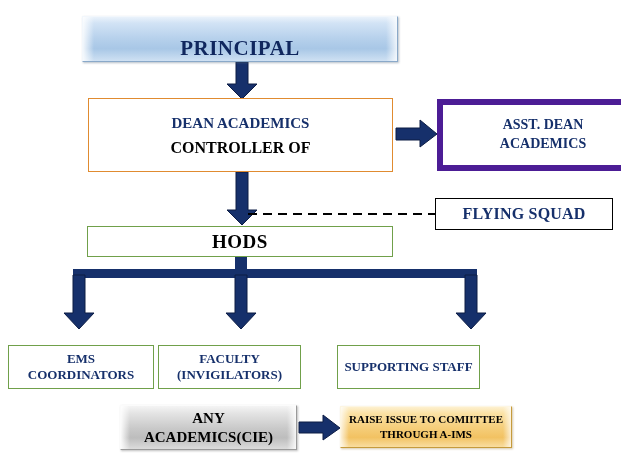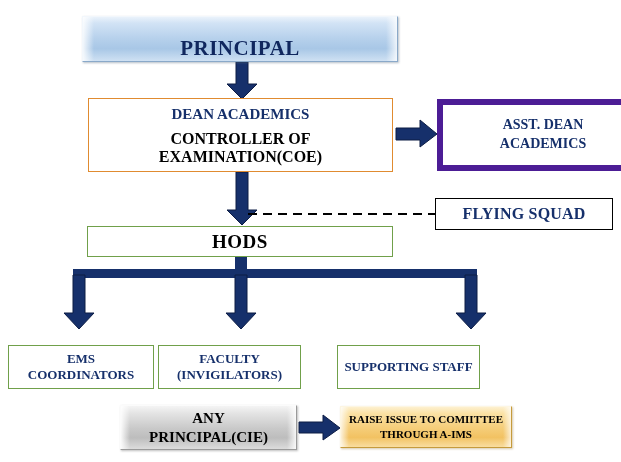--- a/index.html
+++ b/index.html
@@ -219,21 +219,20 @@
     </svg>
   </div>
 
   <div class="node" id="principal">
     <span class="label">PRINCIPAL</span>
   </div>
 
   <div class="node" id="dean">
     <span class="line1">DEAN ACADEMICS</span>
     <span class="line2">CONTROLLER OF</span>
-    <span class="line3">EXAMINATION(COE)</span>
   </div>
 
   <div class="node" id="asstdean">
     <span class="label">ASST. DEAN</span>
     <span class="label">ACADEMICS</span>
   </div>
 
   <div class="node" id="flying">
     <span class="label">FLYING SQUAD</span>
   </div>
@@ -251,21 +250,21 @@
     <span class="label">FACULTY</span>
     <span class="label">(INVIGILATORS)</span>
   </div>
 
   <div class="node leaf" id="techsup">
     <span class="label">SUPPORTING STAFF</span>
   </div>
 
   <div class="node" id="grievance">
     <span class="label">ANY</span>
-    <span class="label">PRINCIPAL(CIE)</span>
+    <span class="label">ACADEMICS(CIE)</span>
   </div>
 
   <div class="node" id="raise">
     <span class="label">RAISE ISSUE TO COMIITTEE</span>
     <span class="label">THROUGH A-IMS</span>
   </div>
 
 </div>
 
 </body></html>

